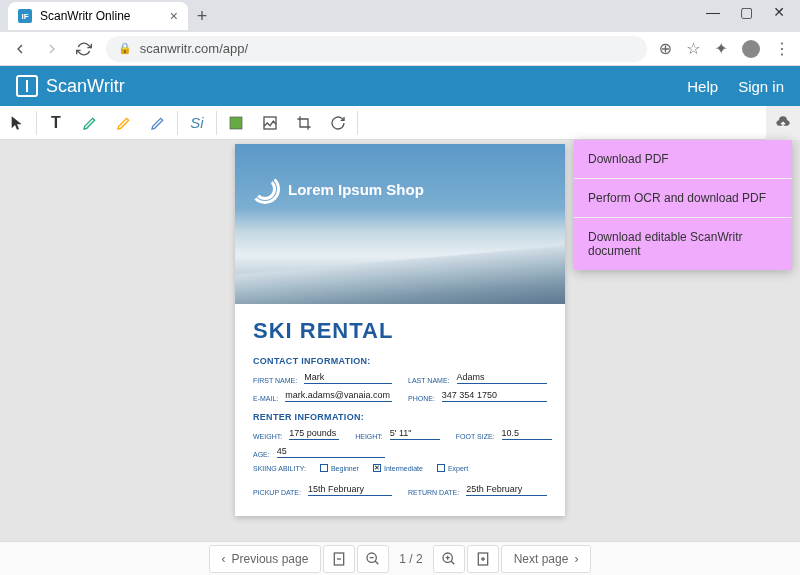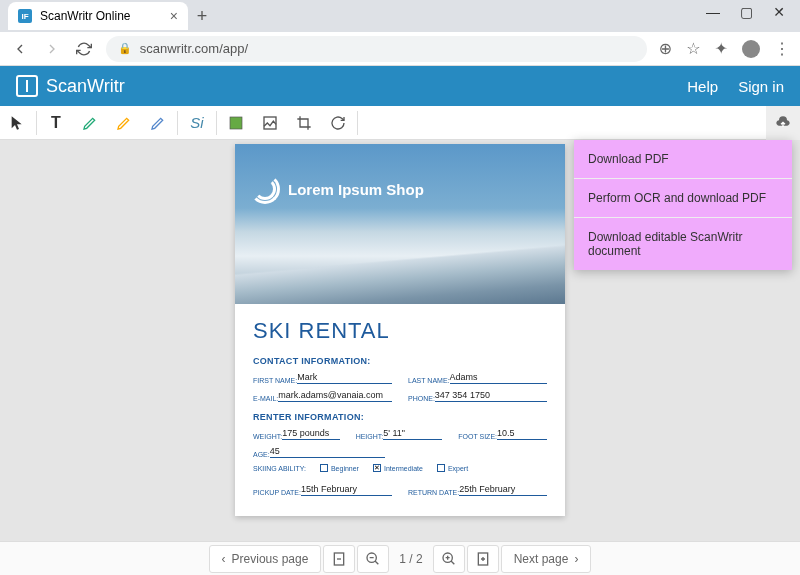--- a/index.html
+++ b/index.html
@@ -31,24 +31,24 @@
 .canvas{position:absolute;top:140px;left:0;right:0;bottom:34px;background:#e5e5e5;overflow:hidden}
 .doc{position:absolute;left:50%;transform:translateX(-50%);top:4px;width:330px;background:#fff;box-shadow:0 2px 6px rgba(0,0,0,.2)}
 .hero{height:160px;background:linear-gradient(180deg,#5b98c9 0%,#7baed1 40%,#c5d8e3 55%,#e8eff4 70%,#b8cad6 85%,#8fa9ba 100%);position:relative;overflow:hidden}
 .hero::before{content:"";position:absolute;left:0;right:0;bottom:0;height:70px;background:linear-gradient(175deg,transparent 40%,#d0dce5 42%,#a5bbc9 60%,#7a94a8 80%,#5c7890 100%)}
 .hero-logo{position:absolute;left:15px;top:30px;display:flex;align-items:center;gap:8px;color:#fff;font-size:15px;font-weight:600}
 .hero-ico{width:30px;height:30px;position:relative}
 .hero-ico::before,.hero-ico::after{content:"";position:absolute;border:3px solid #fff;border-radius:50%;border-top-color:transparent;border-left-color:transparent}
 .hero-ico::before{width:24px;height:24px;left:0;top:0}
 .hero-ico::after{width:16px;height:16px;left:4px;top:4px}
 .doc-body{padding:14px 18px}
-.doc-title{color:#1e5a9c;font-size:22px;font-weight:400;letter-spacing:1px;margin-bottom:12px}
+.doc-title{color:#1e5a9c;font-size:22px;font-weight:700;letter-spacing:1px;margin-bottom:12px}
 .sec-label{color:#1e5a9c;font-size:9px;font-weight:700;margin:10px 0 6px;letter-spacing:.3px}
 .row{display:flex;gap:16px;margin-bottom:6px}
-.field{display:flex;align-items:flex-end;gap:0}
+.field{display:flex;align-items:flex-end;gap:7px}
 .field.w1{flex:1}
 .flabel{color:#1e5a9c;font-size:7px;font-weight:500;white-space:nowrap}
 .fval{font-size:9px;color:#222;border-bottom:1px solid #1e5a9c;padding-bottom:1px;min-width:50px;flex:1}
 .chk-row{display:flex;gap:14px;align-items:center;margin-top:6px}
 .chk{display:flex;align-items:center;gap:3px}
 .chk-box{width:8px;height:8px;border:1px solid #1e5a9c;display:flex;align-items:center;justify-content:center;font-size:7px;color:#000}
 .chk-lbl{font-size:7px;color:#1e5a9c}
 .dropdown{position:absolute;top:140px;right:8px;width:218px;background:#f0abfc;box-shadow:0 2px 10px rgba(0,0,0,.25);z-index:10}
 .dd-item{padding:12px 14px;font-size:12px;color:#333;cursor:pointer;border-bottom:1px solid #eee}
 .dd-item:last-child{border-bottom:none}

